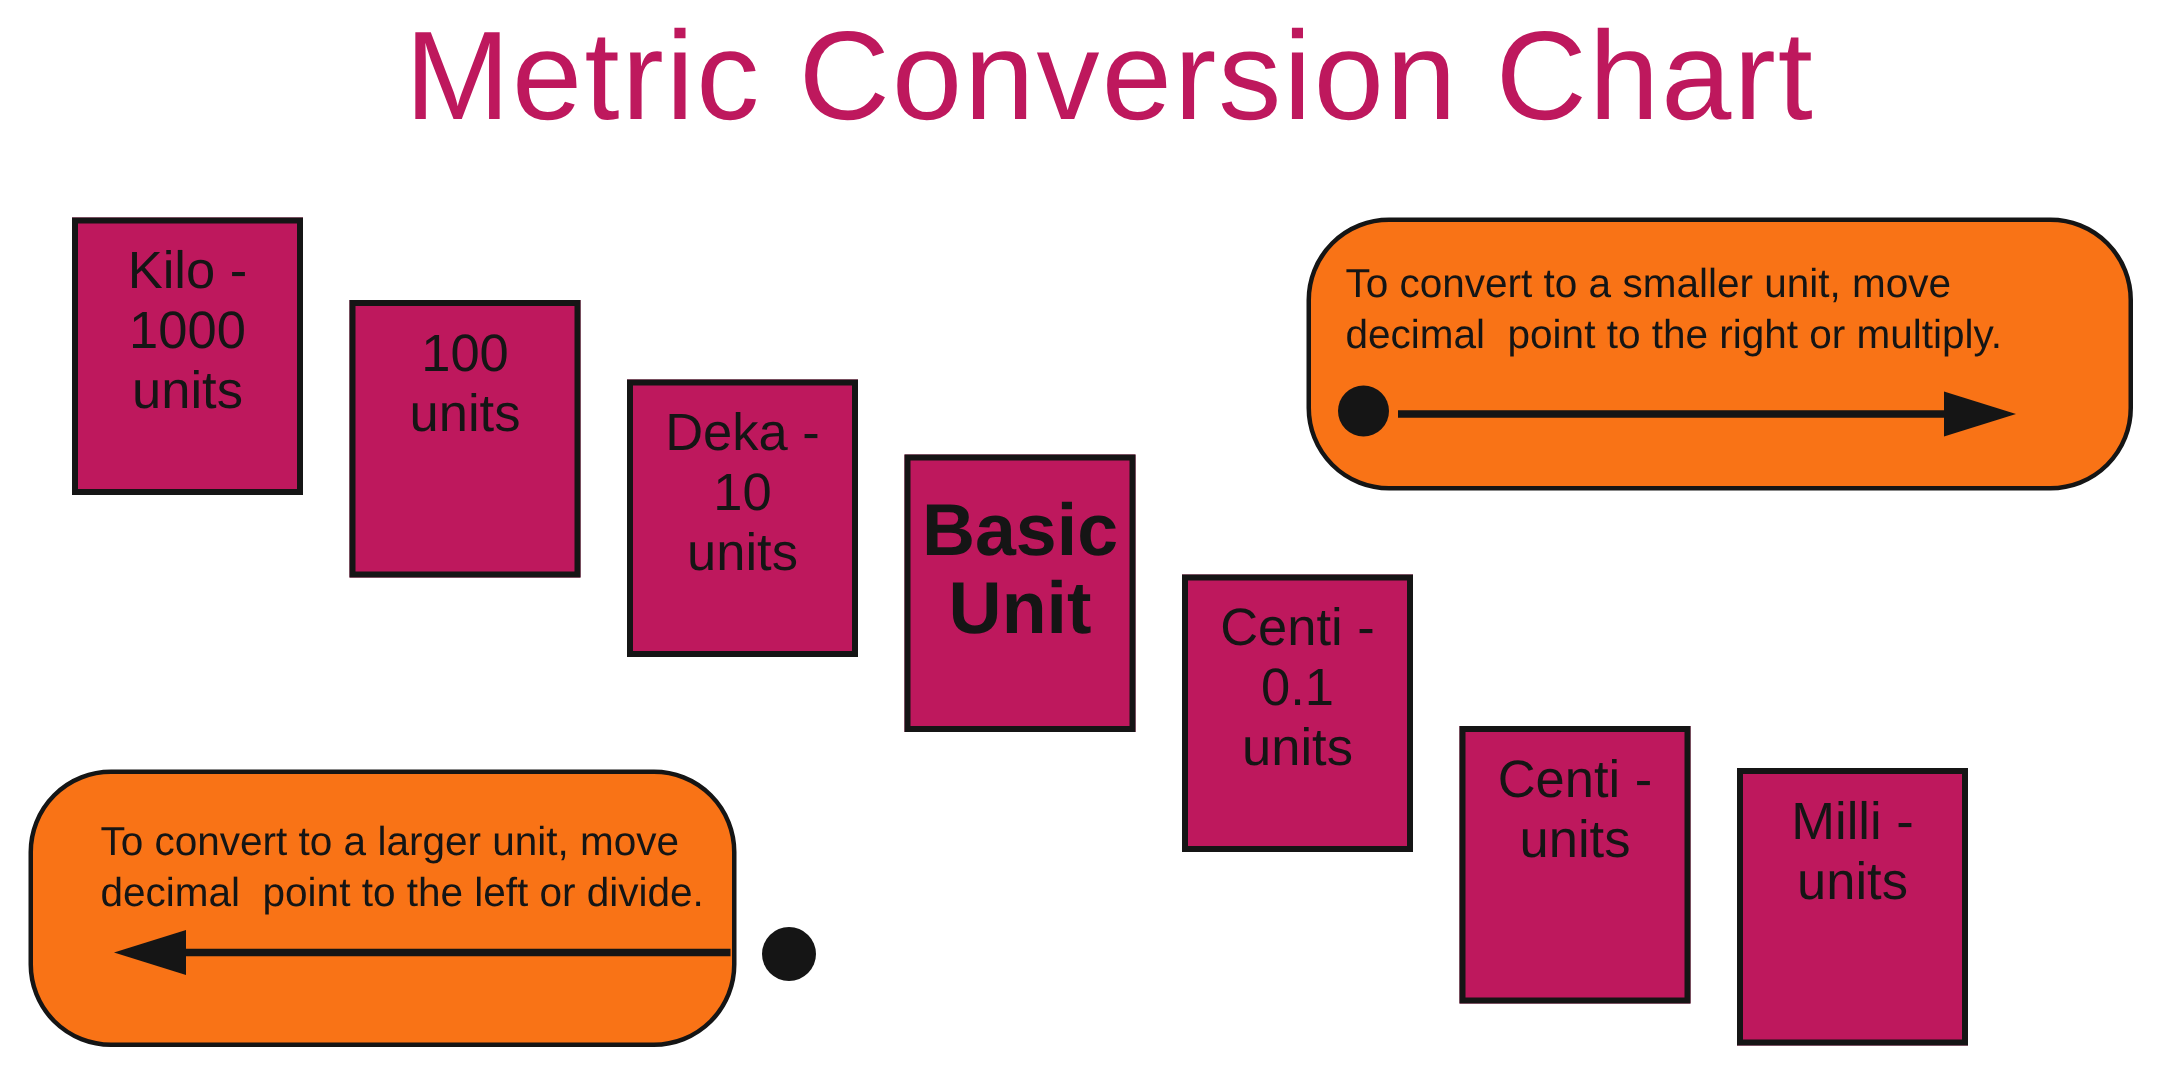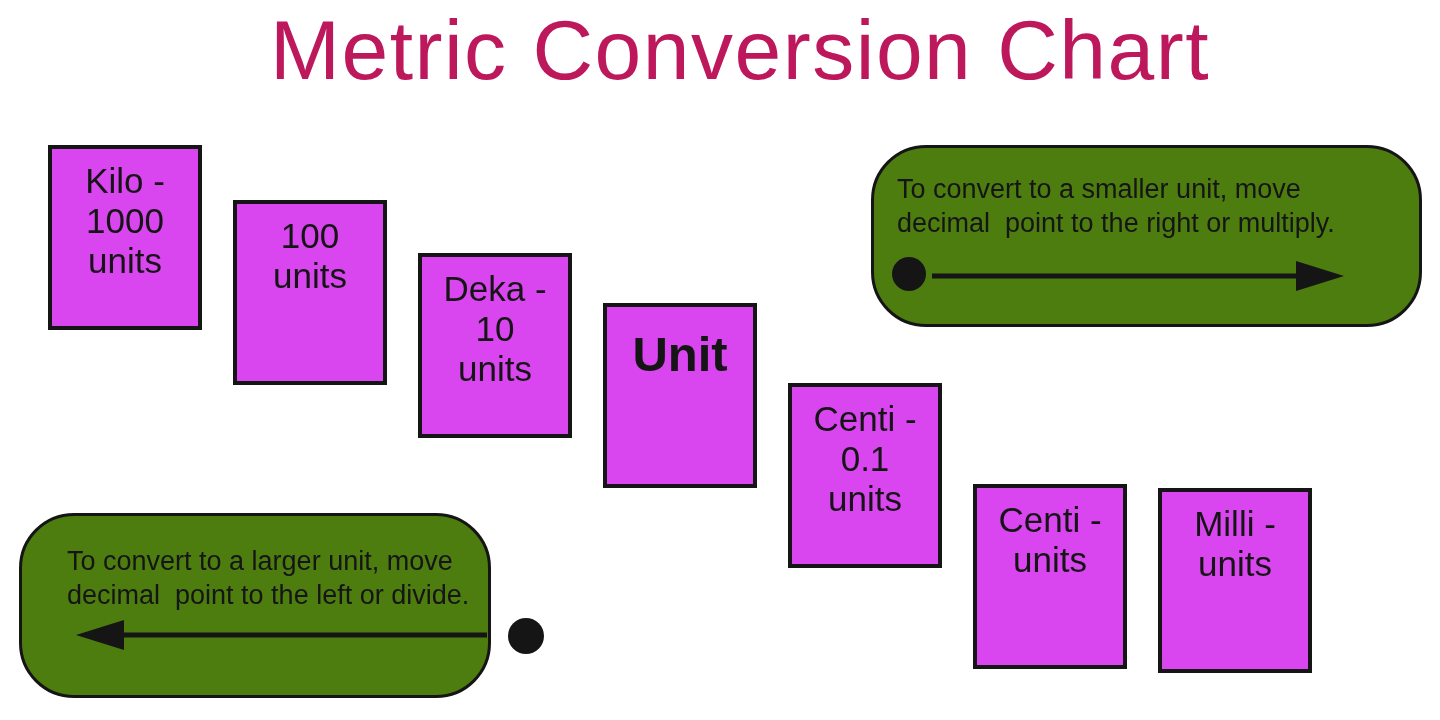--- a/index.html
+++ b/index.html
@@ -23,39 +23,39 @@
     letter-spacing: 1.5px;
     line-height: 88px;
     text-align: center;
     color: #be185d;
   }
   .step {
     position: absolute;
     width: 154px;
     height: 185px;
     box-sizing: border-box;
-    background: #d946ef;
+    background: #be185d;
     border: 4px solid #151515;
     text-align: center;
     font-size: 35px;
     line-height: 40px;
     padding-top: 12px;
   }
   .step .ln { width: 100%; }
   .step-kilo  { left:   48px; top: 145px; }
   .step-hecto { left:  233px; top: 200px; }
   .step-deka  { left:  418px; top: 253px; }
   .step-basic { left:  603px; top: 303px; font-weight: 700; font-size: 49px; line-height: 52px; padding-top: 21px; }
   .step-deci  { left:  788px; top: 383px; }
   .step-centi { left:  973px; top: 436px; margin-top: 48px; }
-  .step-milli { left: 1158px; top: 488px; }
+  .step-milli { left: 1158px; top: 512px; }
   .callout {
     position: absolute;
     box-sizing: border-box;
-    background: #4d7c0f;
+    background: #f97316;
     border: 3px solid #151515;
     border-radius: 55px;
   }
   .callout-smaller { left: 871px; top: 145px; width: 551px; height: 182px; }
   .callout-larger  { left:  19px; top: 513px; width: 472px; height: 185px; }
   .callout-text {
     position: absolute;
     font-size: 27px;
     line-height: 34px;
     white-space: pre-wrap;
@@ -83,20 +83,21 @@
     <div class="ln">units</div>
   </div>
 
   <div class="step step-deka">
     <div class="ln">Deka -</div>
     <div class="ln">10</div>
     <div class="ln">units</div>
   </div>
 
   <div class="step step-basic">
+    <div class="ln">Basic</div>
     <div class="ln">Unit</div>
   </div>
 
   <div class="step step-deci">
     <div class="ln">Centi -</div>
     <div class="ln">0.1</div>
     <div class="ln">units</div>
   </div>
 
   <div class="step step-centi">

